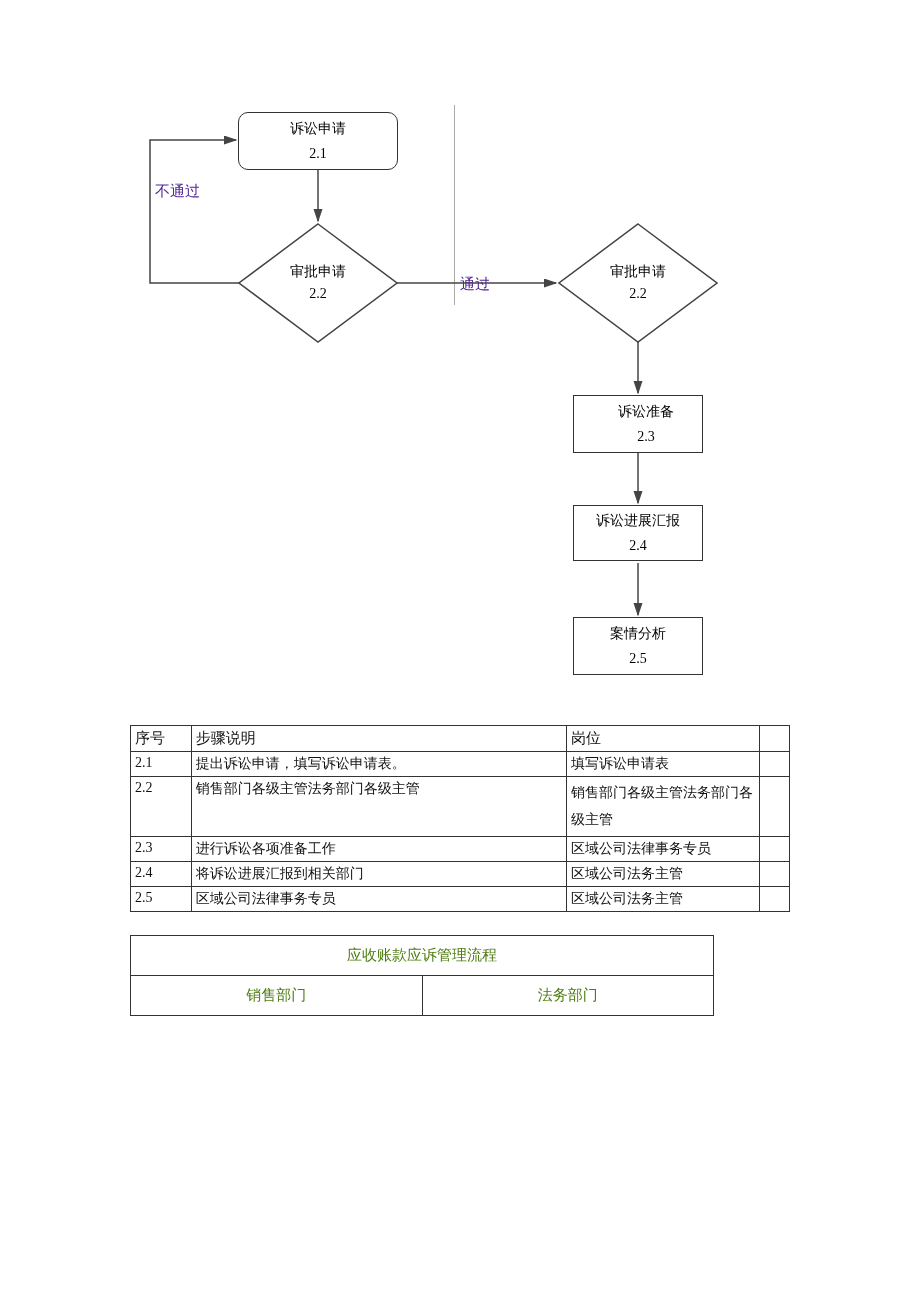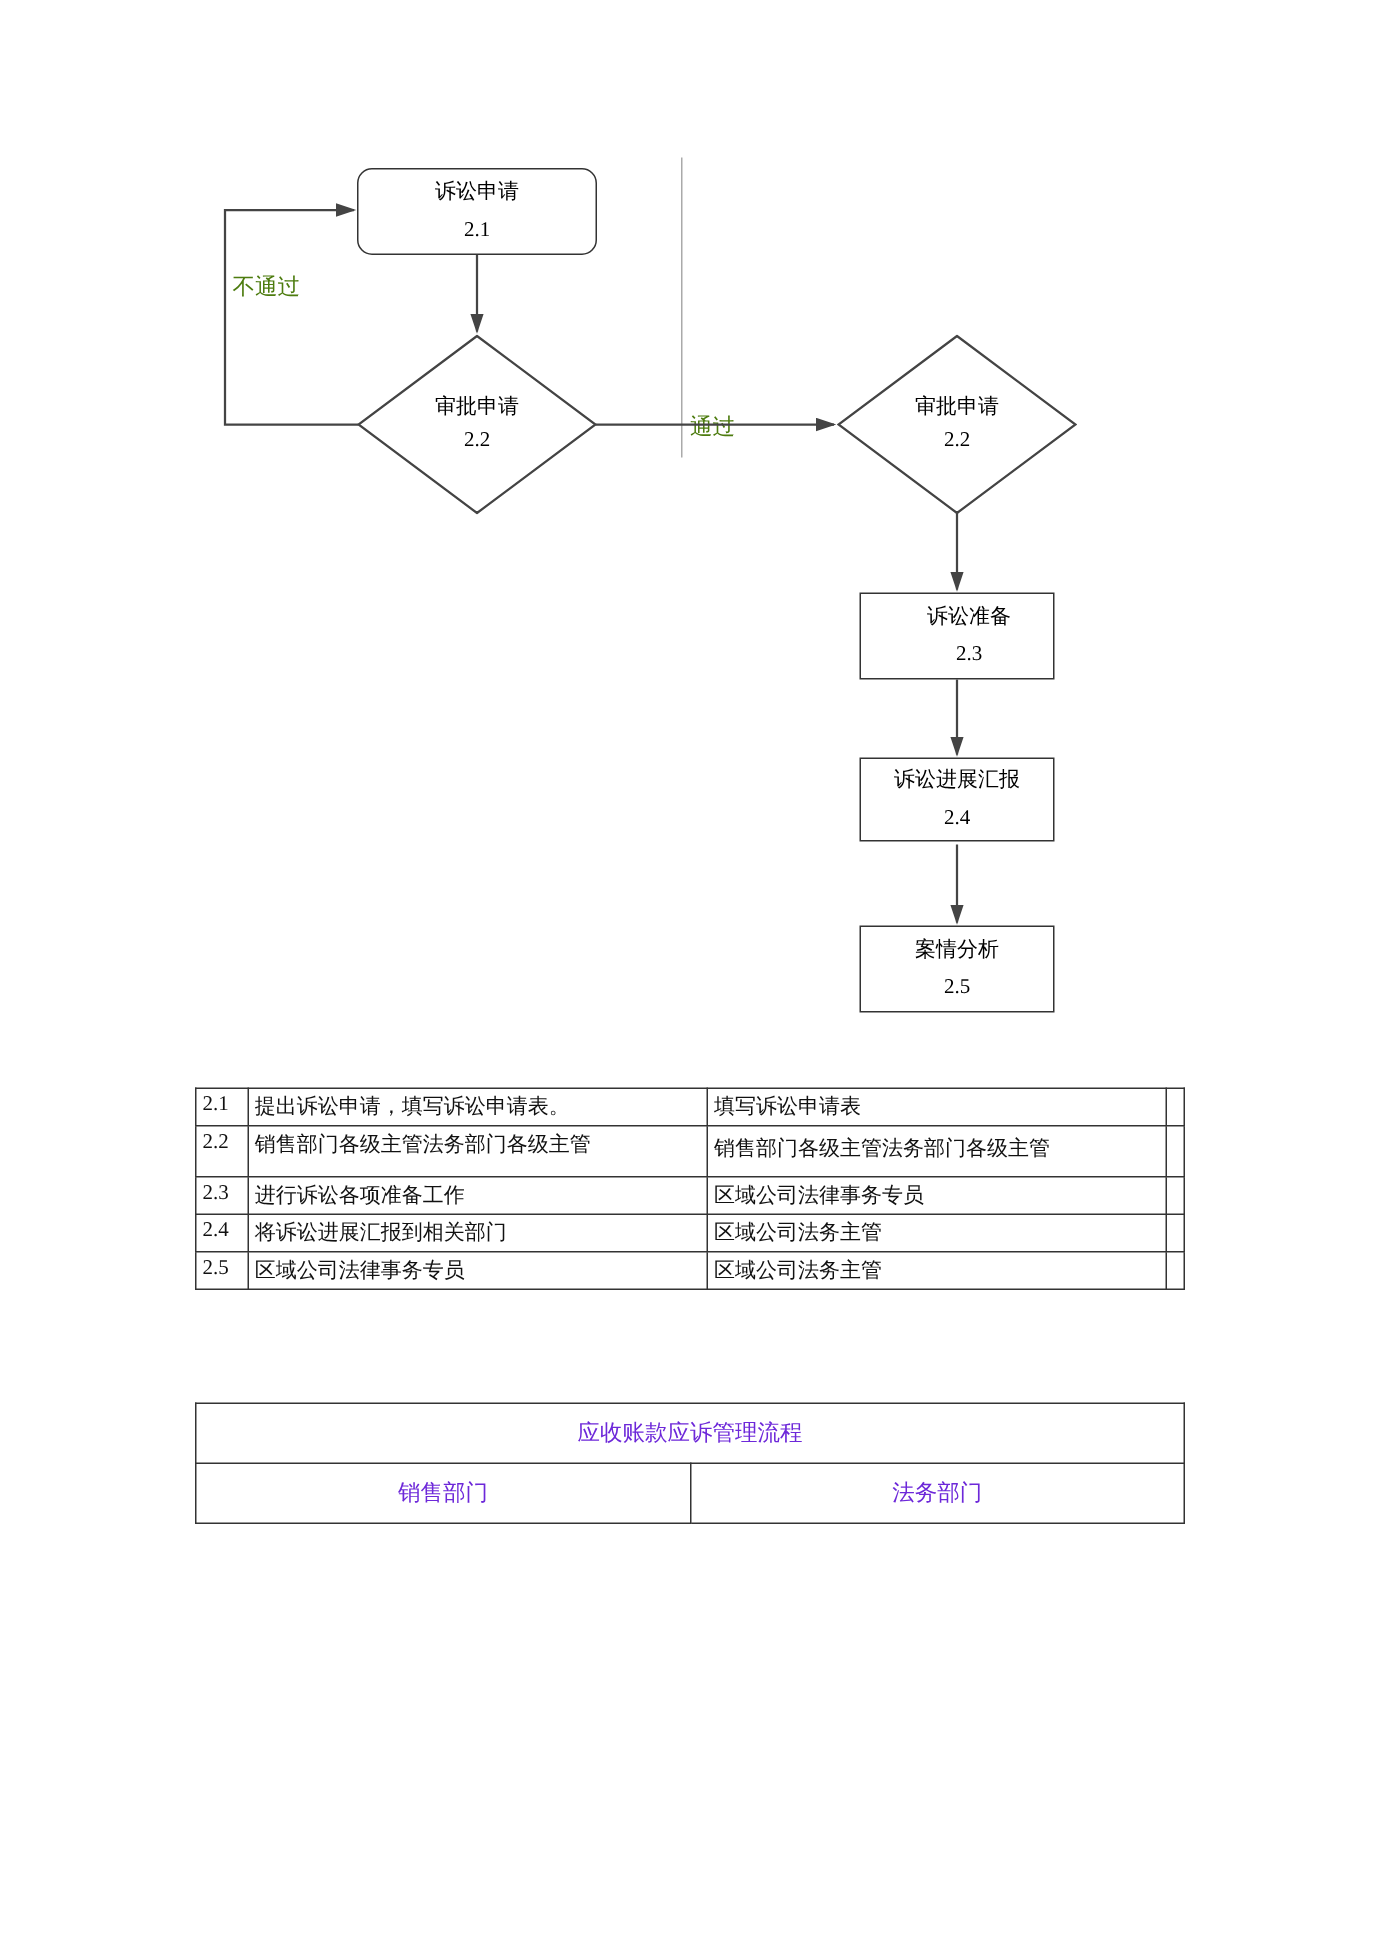--- a/index.html
+++ b/index.html
@@ -33,21 +33,21 @@
     }
     .diamond svg { position: absolute; top: 0; left: 0; }
     .diamond .dtext {
       position: absolute; top: 0; left: 0; width: 100%; height: 100%;
       display: flex; flex-direction: column; align-items: center; justify-content: center;
       line-height: 1.6;
     }
     .label {
       position: absolute;
       font-size: 15px;
-      color: #4d7c0f;
+      color: #4c1d95;
     }
     .divider {
       position: absolute;
       border-left: 1px solid #aaa;
     }
     table.steps {
       position: absolute;
       border-collapse: collapse;
       width: 660px;
       font-size: 14px;
@@ -57,23 +57,23 @@
       border: 1px solid #333;
       padding: 3px 4px;
       text-align: left;
       vertical-align: top;
       font-weight: normal;
     }
     table.steps th { font-size: 15px; }
     table.depts {
       position: absolute;
       border-collapse: collapse;
-      width: 660px;
+      width: 584px;
       font-size: 15px;
-      color: #6d28d9;
+      color: #4d7c0f;
     }
     table.depts td {
       border: 1px solid #333;
       padding: 10px 4px;
       text-align: center;
     }
     .arrowhead { fill: #444; }
     .line { stroke: #444; stroke-width: 1.5; fill: none; }
   </style>
 </head>
@@ -144,20 +144,26 @@
 
     <line x1="638" y1="453" x2="638" y2="503" class="line" marker-end="url(#ah)"></line>
 
     <line x1="638" y1="563" x2="638" y2="615" class="line" marker-end="url(#ah)"></line>
   </svg>
 
 </div>
 
 <table class="steps" style="left:130px; top:725px;">
   <tbody>
+      <tr>
+    <th style="width:60px;">序号</th>
+    <th style="width:370px;">步骤说明</th>
+    <th style="width:190px;">岗位</th>
+    <th style="width:30px;"></th>
+  </tr>
   <tr>
     <td>2.1</td>
     <td>提出诉讼申请，填写诉讼申请表。</td>
     <td>填写诉讼申请表</td>
     <td></td>
   </tr>
   <tr>
     <td>2.2</td>
     <td>销售部门各级主管法务部门各级主管</td>
     <td style="line-height:1.9;">销售部门各级主管法务部门各级主管</td>

